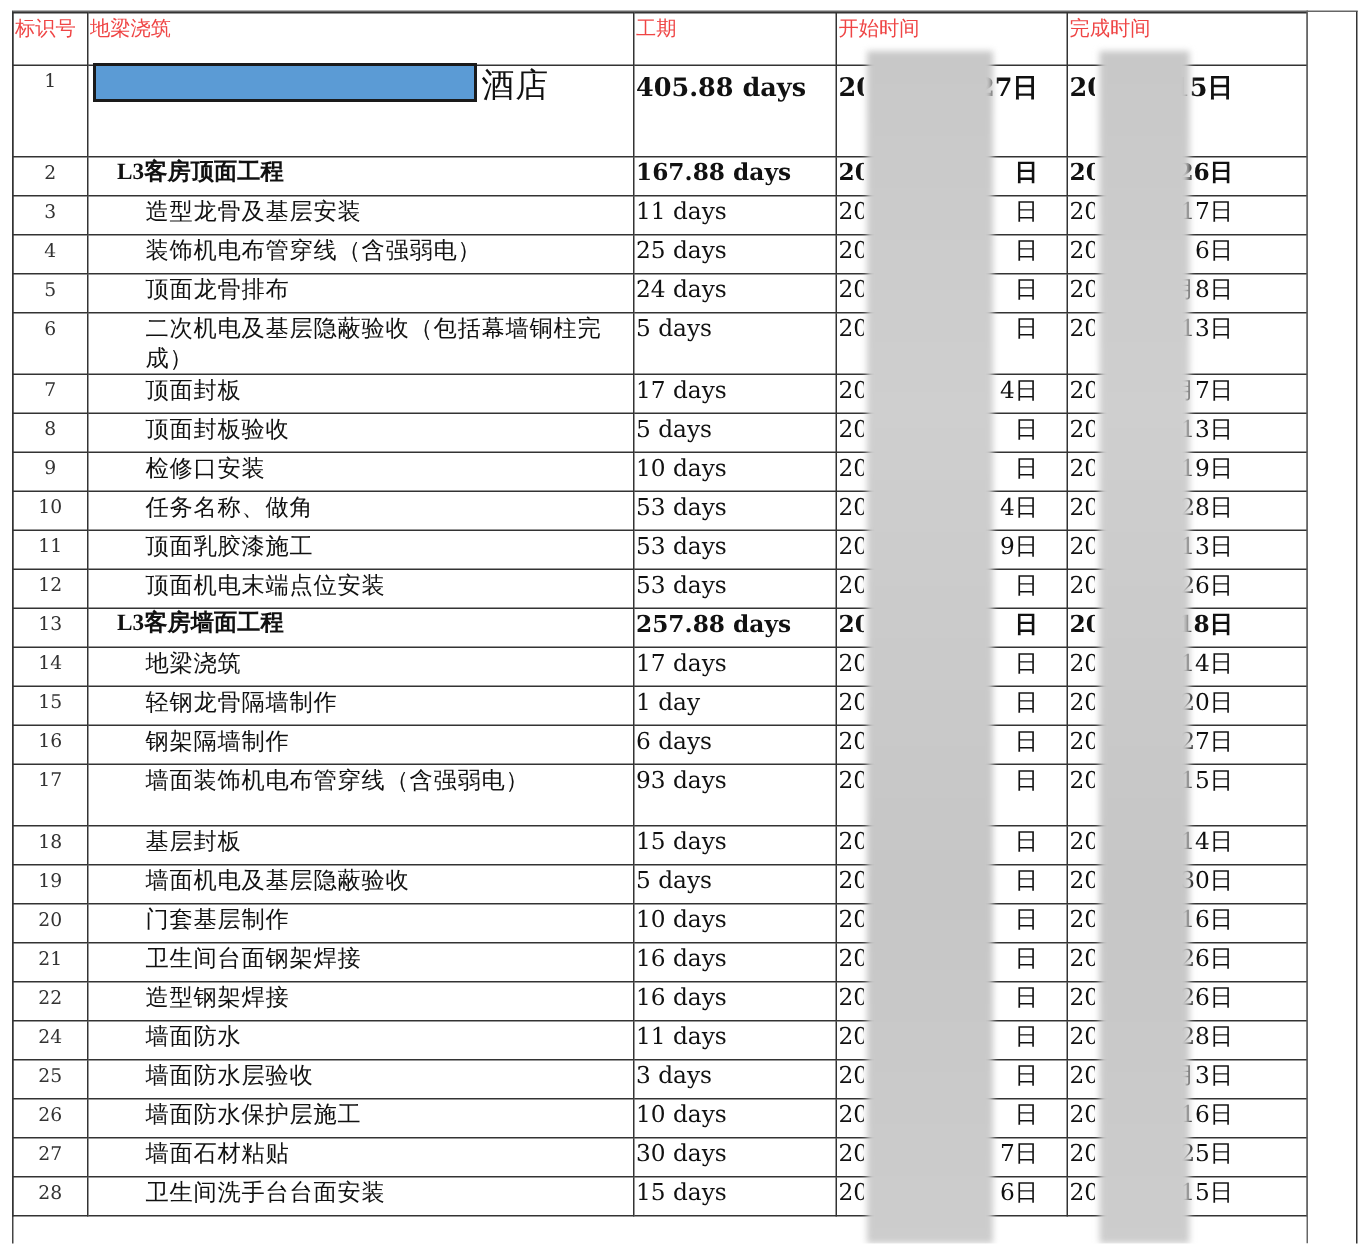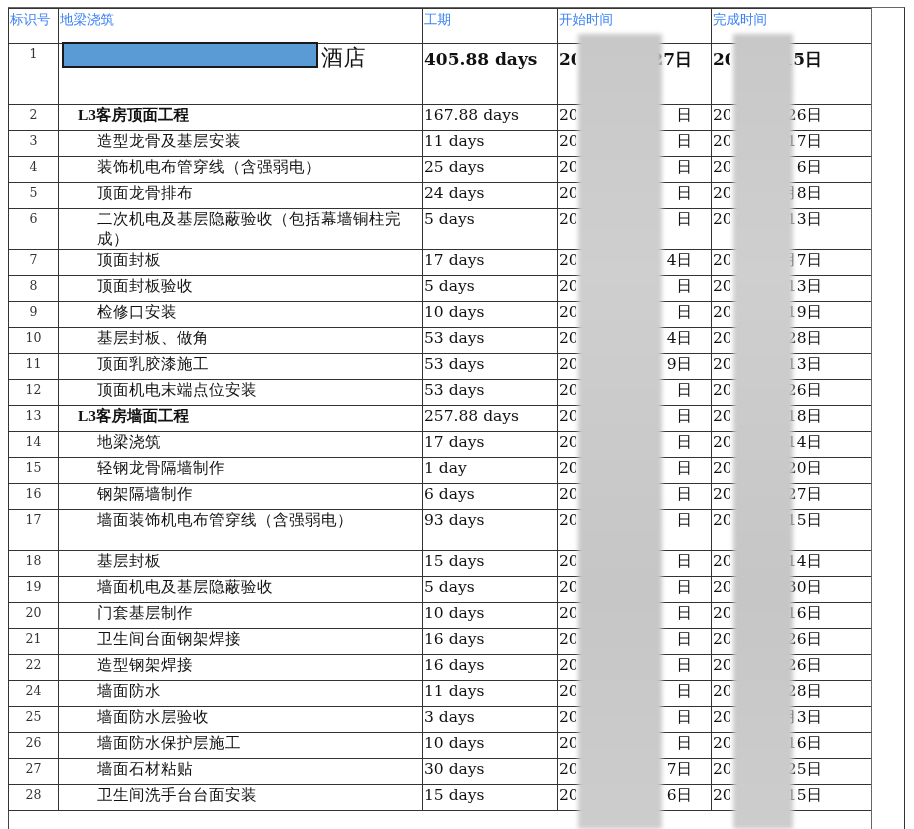--- a/index.html
+++ b/index.html
@@ -5,28 +5,28 @@
   html, body { margin: 0; padding: 0; background: #ffffff; }
   body { width: 914px; height: 829px; overflow: hidden; position: relative;
          font-family: "DejaVu Serif", "Liberation Serif", serif; color: #111; }
   .sheet { position: absolute; left: 8px; top: 7px; width: 897px; height: 830px;
            border-left: 1.5px solid #444; border-top: 1.5px solid #666; border-right: 1.5px solid #333; box-sizing: border-box; }
   table { position: absolute; left: 8px; top: 8px; border-collapse: collapse; table-layout: fixed; }
   td { border: 1px solid #333; padding: 0 1px; vertical-align: top; overflow: hidden; white-space: nowrap;
        font-size: 15.5px; line-height: 20px; }
   col.c-id { width: 50px; } col.c-name { width: 364px; } col.c-dur { width: 135px; }
   col.c-start { width: 154px; } col.c-end { width: 160px; }
-  tr.hdr td { height: 34px; font-size: 13.5px; line-height: 20px; color: #3b82f6; }
+  tr.hdr td { height: 34px; font-size: 13.5px; line-height: 20px; color: #ef4444; }
   tr.r td { height: 19.7px; }
   tr.tall td { height: 40px; }
   tr.top td { height: 58px; }
   td.id { text-align: center; font-size: 12.5px; color: #333; }
   td.name { padding-left: 38px; white-space: normal; letter-spacing: 0.5px; }
   tr.summary td.name { padding-left: 19px; font-weight: bold; font-family: Liberation Serif, serif; font-size: 15.5px; letter-spacing: 0; }
-  tr.summary td.dur, tr.summary td.date { font-weight: normal; }
+  tr.summary td.dur, tr.summary td.date { font-weight: bold; }
   tr.top td.name { font-size: 22px; line-height: 28px; padding-left: 8px; font-weight: normal; font-family: "DejaVu Sans","Liberation Sans",sans-serif; }
   tr.top td.dur, tr.top td.date { font-size: 17px; line-height: 26px; padding-top: 2px; font-weight: bold; }
   td.date { font-size: 15.5px; }
   .date-left { display: inline-block; width: 17px; overflow: hidden; }
   .date-right { float: right; margin-right: 18px; }
   .redact-box { position: absolute; left: 62px; top: 42px; width: 256px; height: 26px;
                 background: #5b9bd5; border: 2px solid #1a1a1a; box-sizing: border-box; }
   .blur { position: absolute; background: linear-gradient(#c8c8c8, #cfcfcf 30%, #c6c6c6 70%, #cdcdcd);
           filter: blur(2px); }
   .blur-start { left: 578px; top: 34px; width: 84px; height: 795px; }
@@ -112,21 +112,21 @@
       </tr>
       <tr class="r">
         <td class="id">9</td>
         <td class="name"><span>检修口安装</span></td>
         <td class="dur">10 days</td>
         <td class="date"><span class="date-left">20</span><span class="date-right">日</span></td>
         <td class="date"><span class="date-left">20</span><span class="date-right" style="margin-right:48px">月19日</span></td>
       </tr>
       <tr class="r">
         <td class="id">10</td>
-        <td class="name"><span>基层封板、做角</span></td>
+        <td class="name"><span>任务名称、做角</span></td>
         <td class="dur">53 days</td>
         <td class="date"><span class="date-left">20</span><span class="date-right">4日</span></td>
         <td class="date"><span class="date-left">20</span><span class="date-right" style="margin-right:48px">月28日</span></td>
       </tr>
       <tr class="r">
         <td class="id">11</td>
         <td class="name"><span>顶面乳胶漆施工</span></td>
         <td class="dur">53 days</td>
         <td class="date"><span class="date-left">20</span><span class="date-right">9日</span></td>
         <td class="date"><span class="date-left">20</span><span class="date-right" style="margin-right:48px">13日</span></td>

